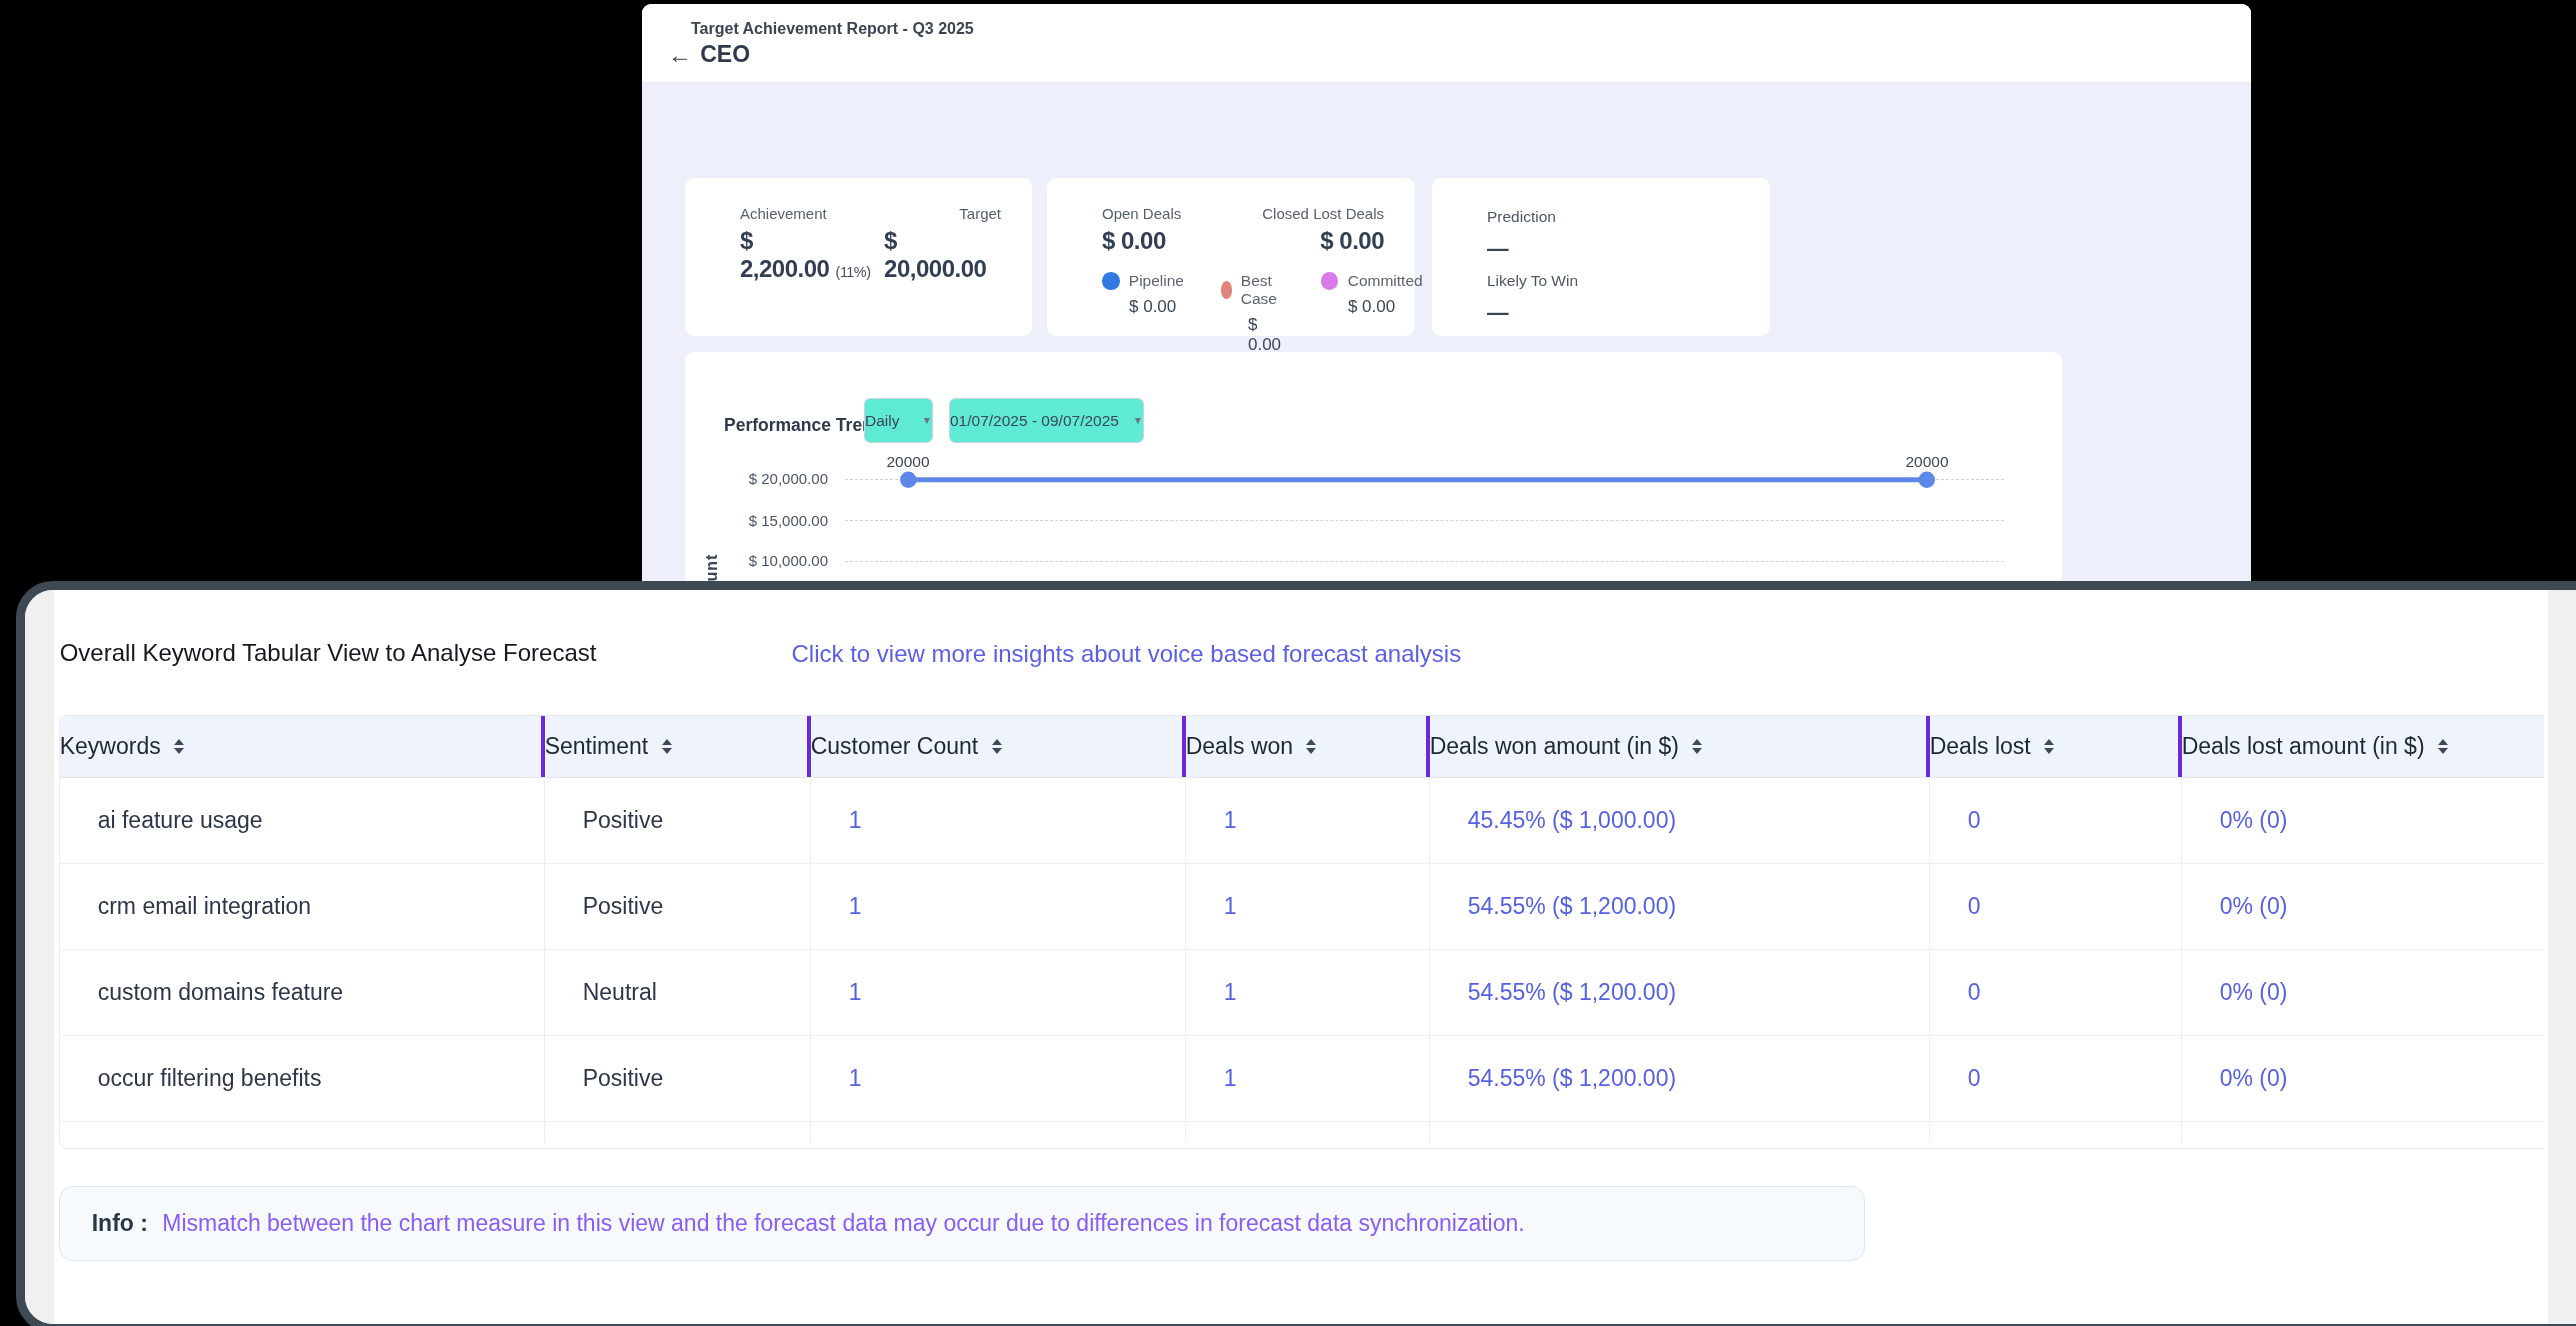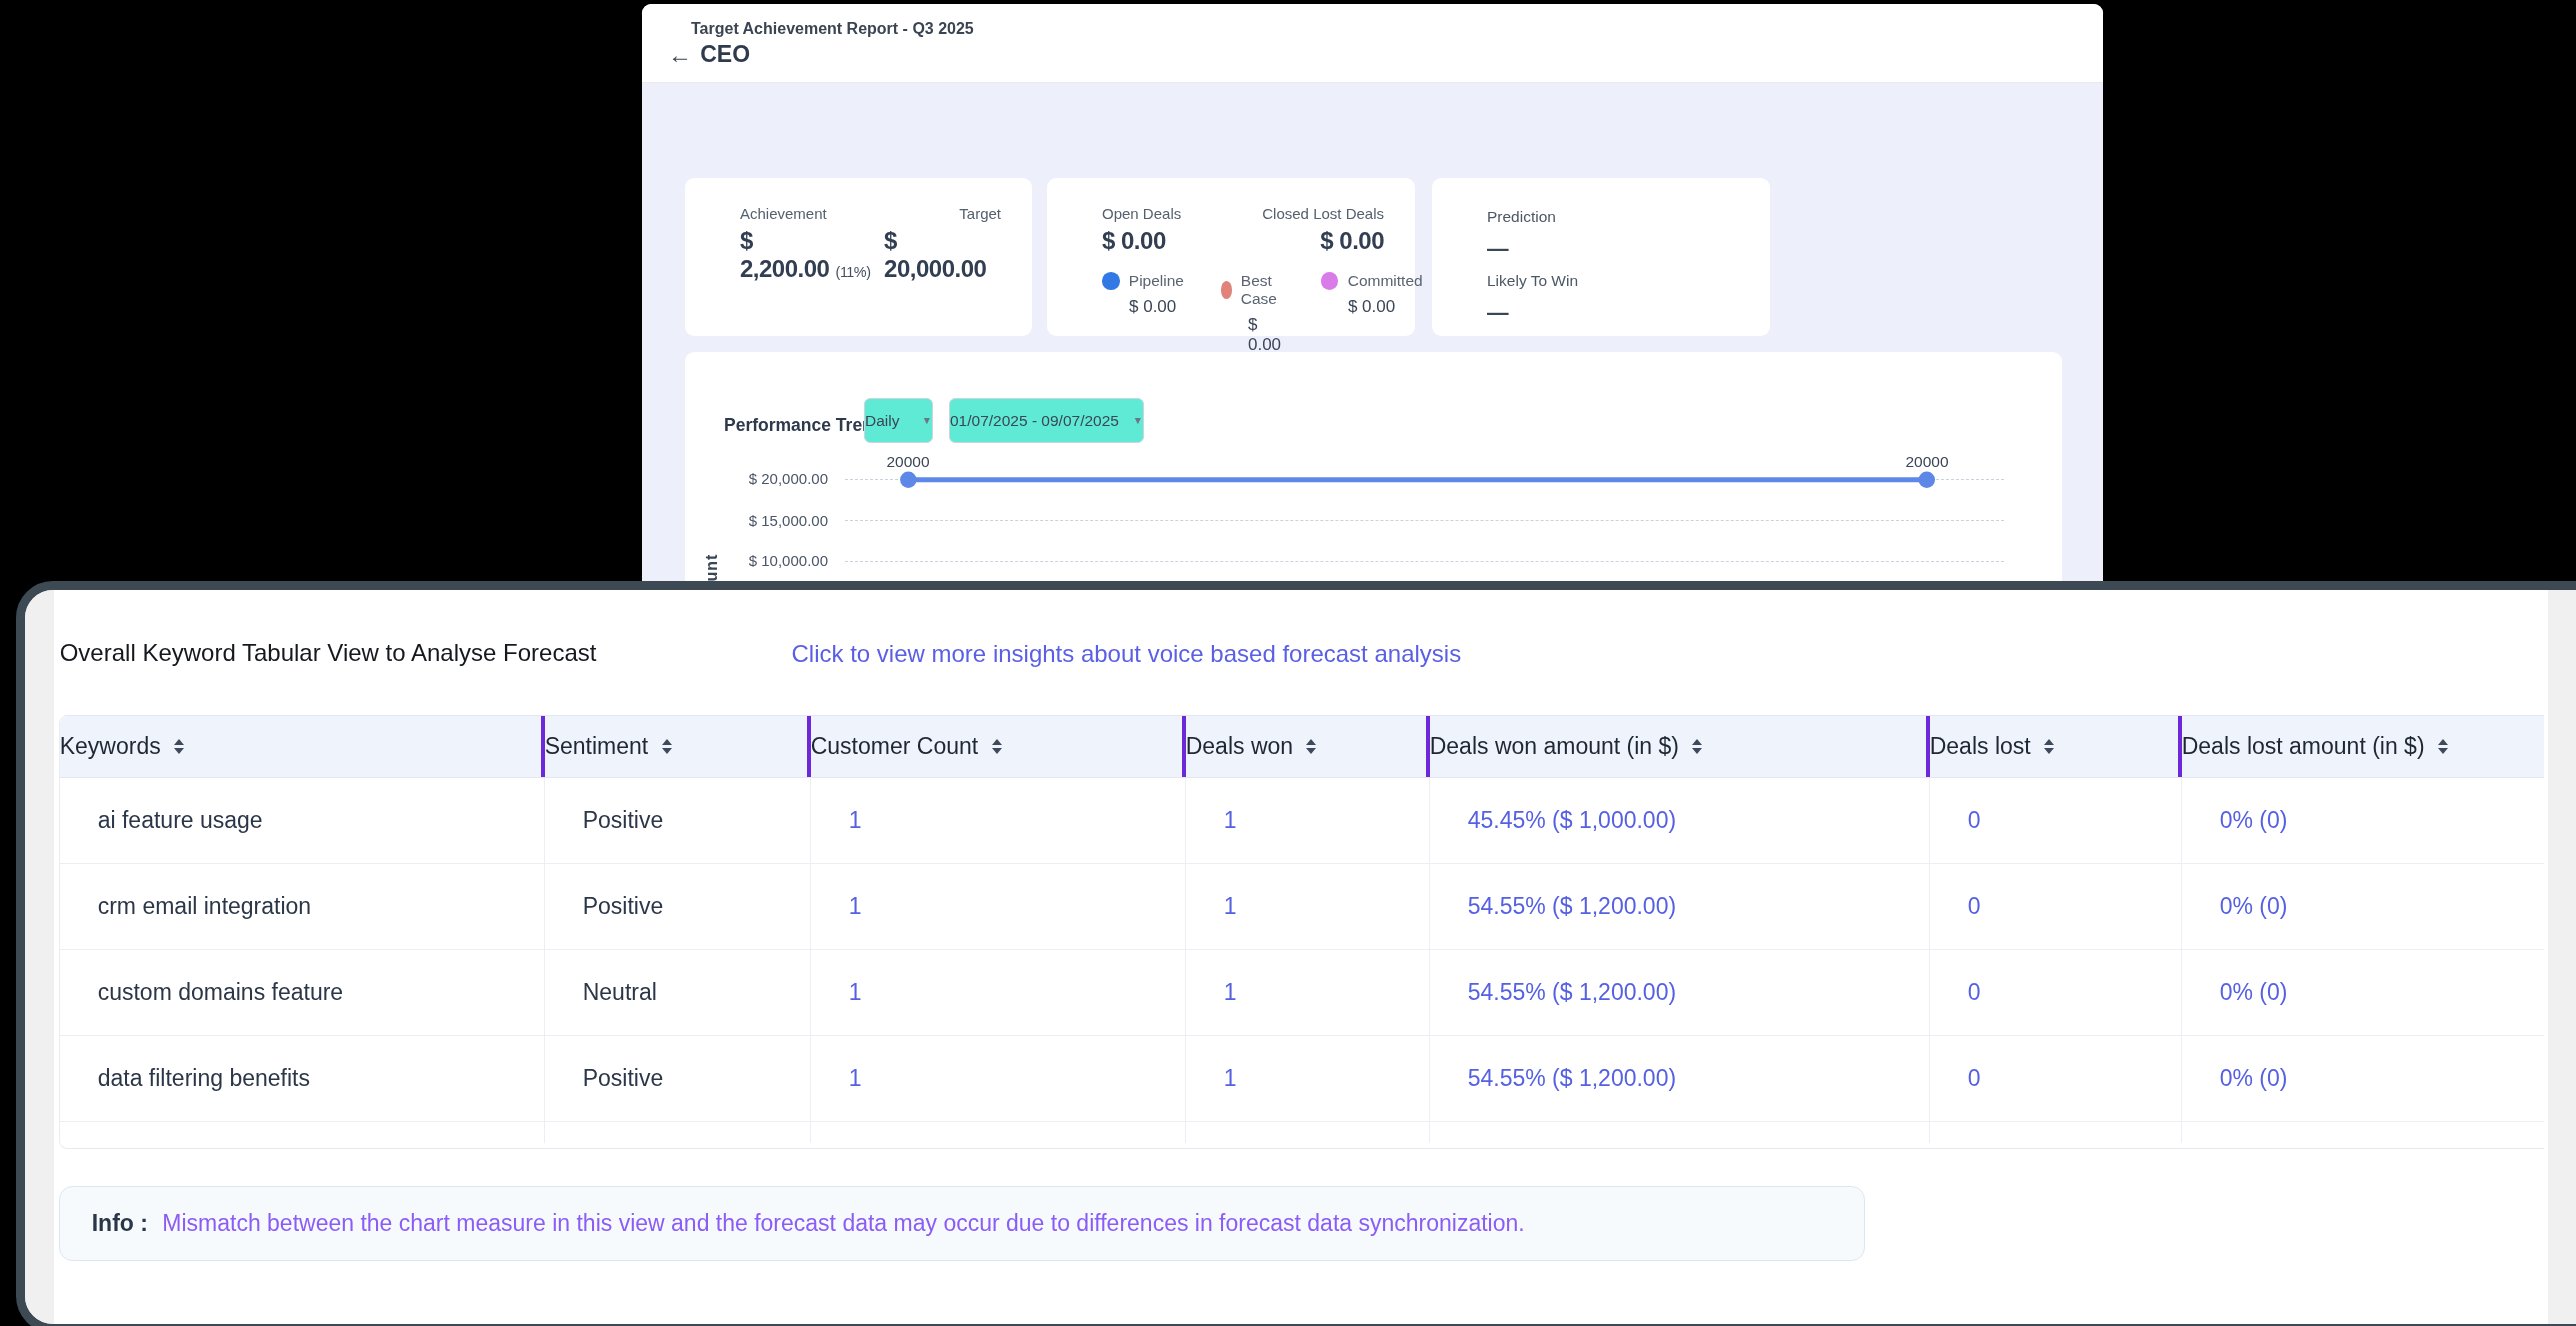--- a/index.html
+++ b/index.html
@@ -2,21 +2,21 @@
 <html style="font-size:8.2px"><head>
 <meta charset="utf-8">
 <style>
   html,body{margin:0;padding:0;}
   body{
     width:2755px;height:1326px;background:#000;overflow:hidden;position:relative;
     font-family:"Liberation Sans", sans-serif;
     -webkit-font-smoothing:antialiased;
   }
   
-  #report-window{position:absolute;left:642px;top:4.1px;width:1461px;height:876px;
+  #report-window{position:absolute;left:642px;top:4.1px;width:1609px;height:876px;
     background:#fff;border-radius:9.3px 9.3px 0 0;}
   .win-header{position:absolute;left:0;top:0;right:0;height:78px;background:#fff;
     border-bottom:1px solid #e8eaef;border-radius:9.3px 9.3px 0 0;}
   .win-title{position:absolute;left:49px;top:15.5px;font-size:16px;font-weight:700;color:#3a4452;}
   .back-row{position:absolute;left:26px;top:37px;display:flex;align-items:center;gap:8.2px;}
   .back-icon{font-size:24px;color:#3a4452;line-height:1;}
   .ceo{font-size:23px;font-weight:700;color:#2f3b4d;}
   .win-body{position:absolute;left:0;top:79px;right:0;height:796px;background:#edeffa;}
   .card{position:absolute;background:#fff;border-radius:9.3px;}
   #card-achievement{left:43px;top:95px;width:347px;height:158px;}
@@ -276,21 +276,21 @@
             <div class="tr">
               <div class="td" style="width: 485px;">custom domains feature</div>
               <div class="td" style="width: 266px;">Neutral</div>
               <div class="td link" style="width: 375px;">1</div>
               <div class="td link" style="width: 244px;">1</div>
               <div class="td link" style="width: 500px;">54.55% ($ 1,200.00)</div>
               <div class="td link" style="width: 252px;">0</div>
               <div class="td link" style="width: 489px;">0% (0)</div>
             </div>
             <div class="tr">
-              <div class="td" style="width: 485px;">data filtering benefits</div>
+              <div class="td" style="width: 485px;">occur filtering benefits</div>
               <div class="td" style="width: 266px;">Positive</div>
               <div class="td link" style="width: 375px;">1</div>
               <div class="td link" style="width: 244px;">1</div>
               <div class="td link" style="width: 500px;">54.55% ($ 1,200.00)</div>
               <div class="td link" style="width: 252px;">0</div>
               <div class="td link" style="width: 489px;">0% (0)</div>
             </div>
             <div class="tr sliver">
               <div class="td" style="width: 485px;"></div>
               <div class="td" style="width: 266px;"></div>

